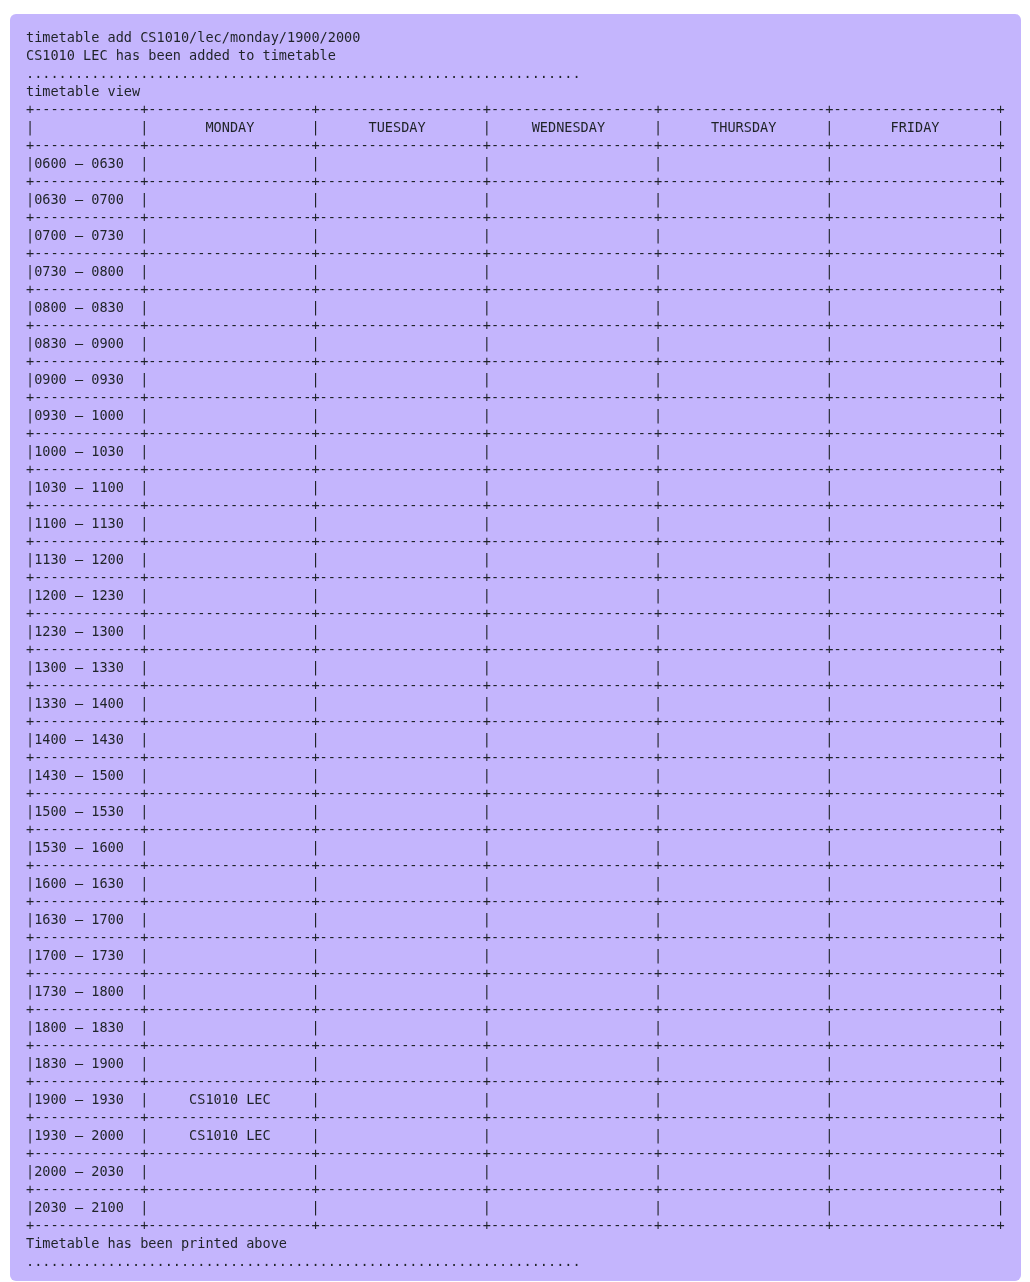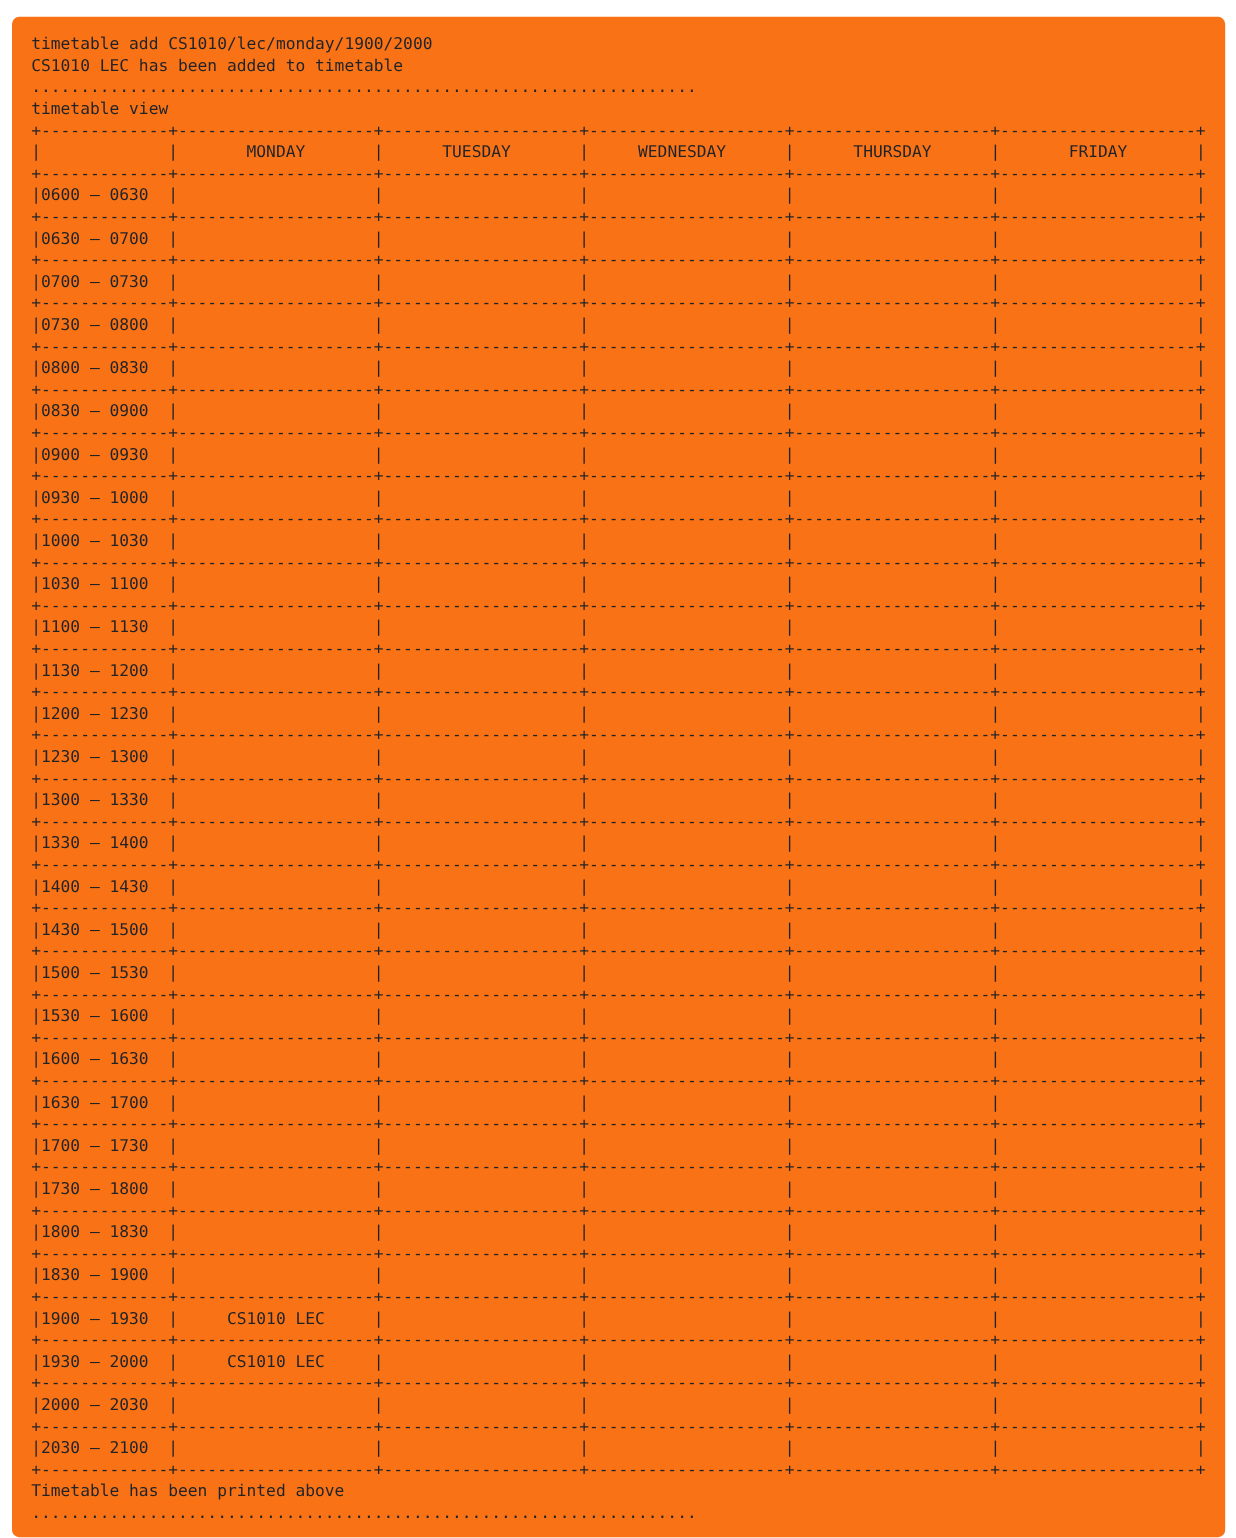--- a/index.html
+++ b/index.html
@@ -9,21 +9,21 @@
       width: 1030px;
       height: 1282px;
       overflow: hidden;
     }
     .panel {
       position: absolute;
       left: 10px;
       top: 14px;
       width: 1011px;
       height: 1267px;
-      background: #f97316;
+      background: #c4b5fd;
       border-radius: 6px;
       box-sizing: border-box;
     }
     .terminal {
       position: absolute;
       left: 16px;
       top: 14px;
       margin: 0;
       font-family: "DejaVu Sans Mono", "Liberation Mono", monospace;
       font-size: 13.55px;

